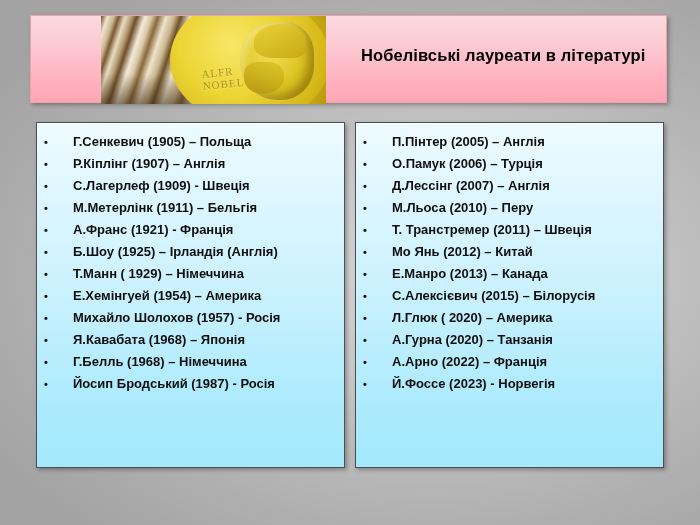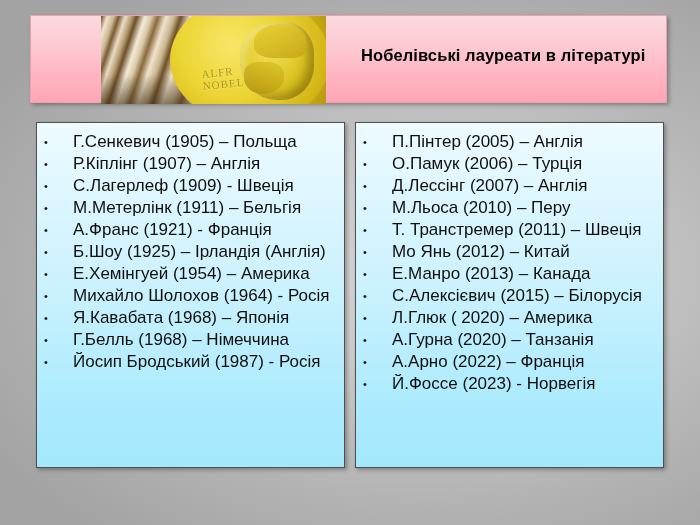--- a/index.html
+++ b/index.html
@@ -150,22 +150,22 @@
   .bullet-list {
     list-style: none;
     margin: 0;
     padding: 0;
   }
   .bullet-item {
     position: relative;
     padding-left: 30px;
     height: 22px;
     line-height: 22px;
-    font-size: 17px;
-    font-weight: normal;
+    font-size: 13px;
+    font-weight: bold;
     color: #0f0f0f;
     white-space: nowrap;
   }
   .bullet-item:before {
     content: "\2022";
     position: absolute;
     left: 1px;
     top: 0;
     font-size: 11px;
     line-height: 22px;
@@ -197,22 +197,23 @@
   </div>
 
   <div class="col col-left">
     <ul class="bullet-list">
       <li class="bullet-item">Г.Сенкевич (1905) – Польща</li>
       <li class="bullet-item">Р.Кіплінг  (1907) – Англія</li>
       <li class="bullet-item">С.Лагерлеф (1909) -  Швеція</li>
       <li class="bullet-item">М.Метерлінк (1911) – Бельгія</li>
       <li class="bullet-item">А.Франс (1921) -  Франція</li>
       <li class="bullet-item">Б.Шоу (1925) – Ірландія (Англія)</li>
+      <li class="bullet-item">Т.Манн ( 1929) – Німеччина</li>
       <li class="bullet-item">Е.Хемінгуей (1954) – Америка</li>
-      <li class="bullet-item">Михайло Шолохов (1964) - Росія</li>
+      <li class="bullet-item">Михайло Шолохов (1957) - Росія</li>
       <li class="bullet-item">Я.Кавабата (1968) – Японія</li>
       <li class="bullet-item">Г.Белль (1968) – Німеччина</li>
       <li class="bullet-item">Йосип Бродський (1987) - Росія</li>
     </ul>
   </div>
 
   <div class="col col-right">
     <ul class="bullet-list">
       <li class="bullet-item">П.Пінтер (2005) – Англія</li>
       <li class="bullet-item">О.Памук (2006) – Турція</li>

